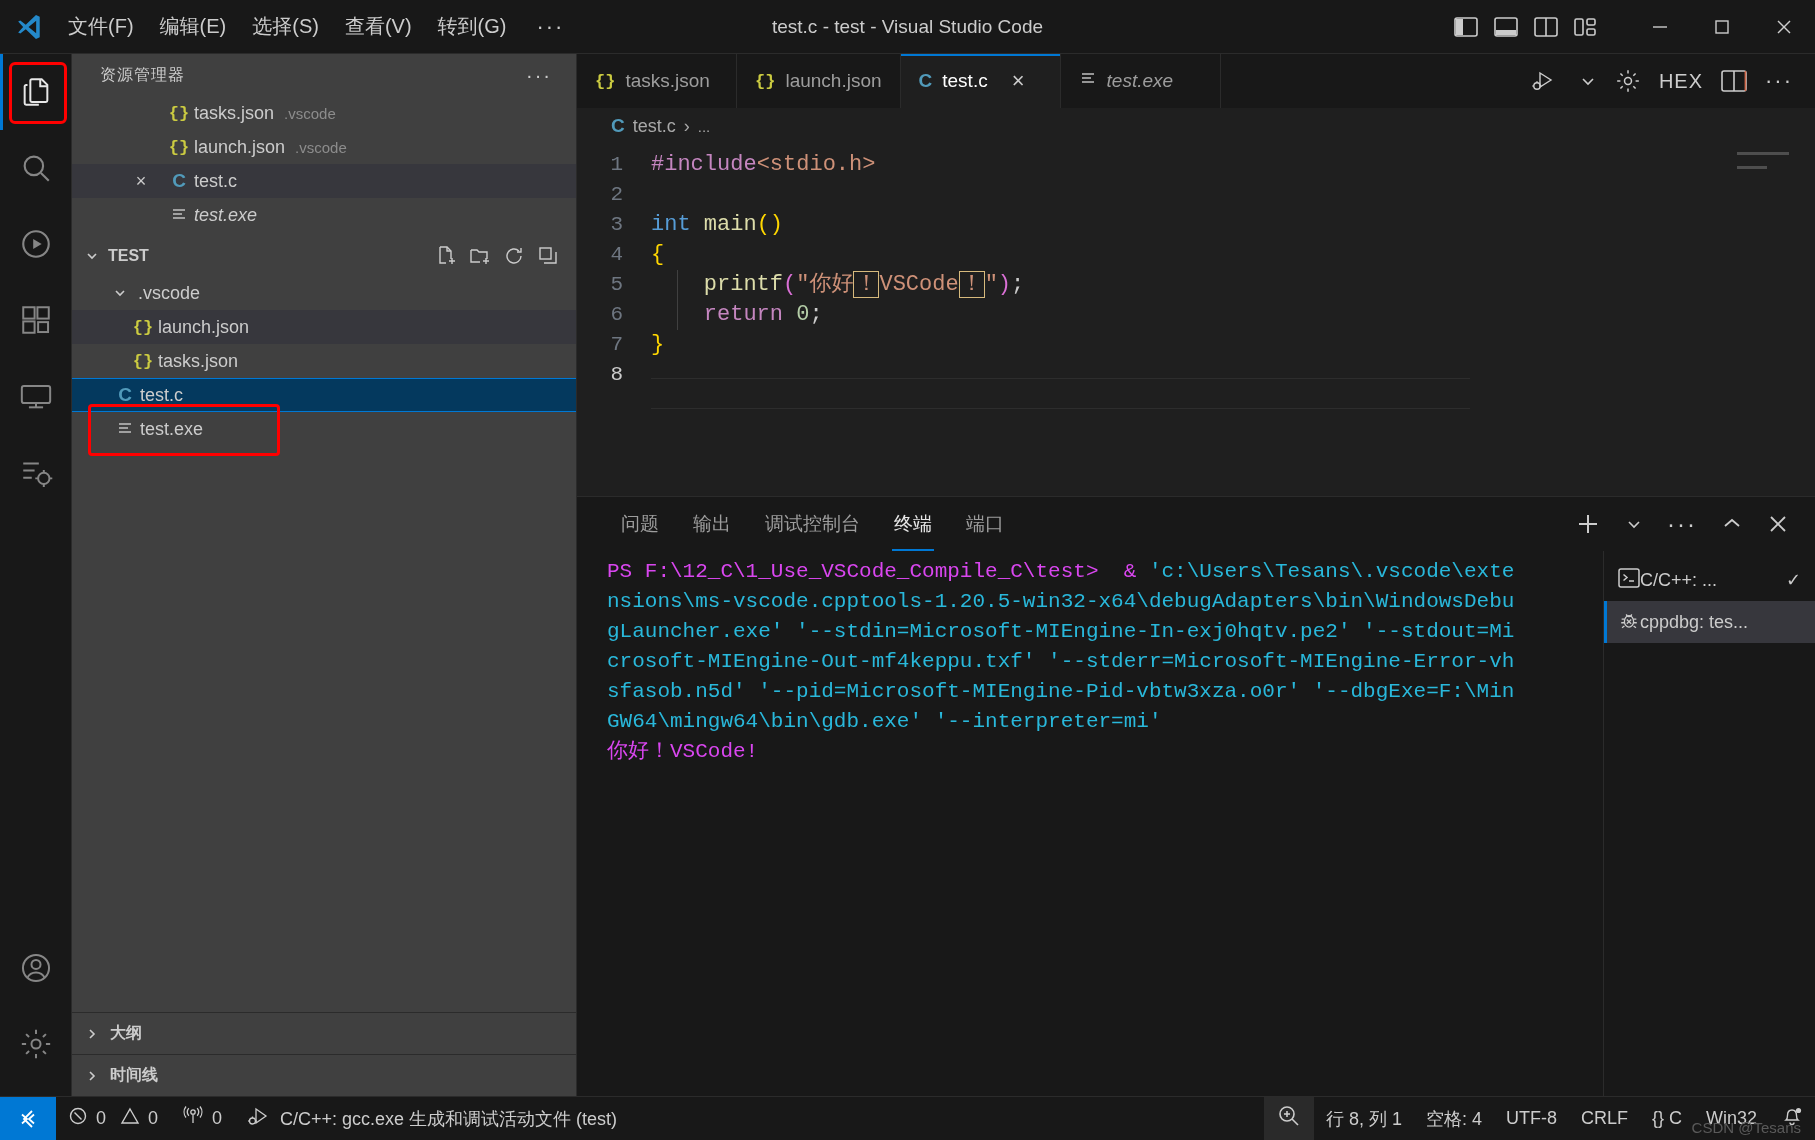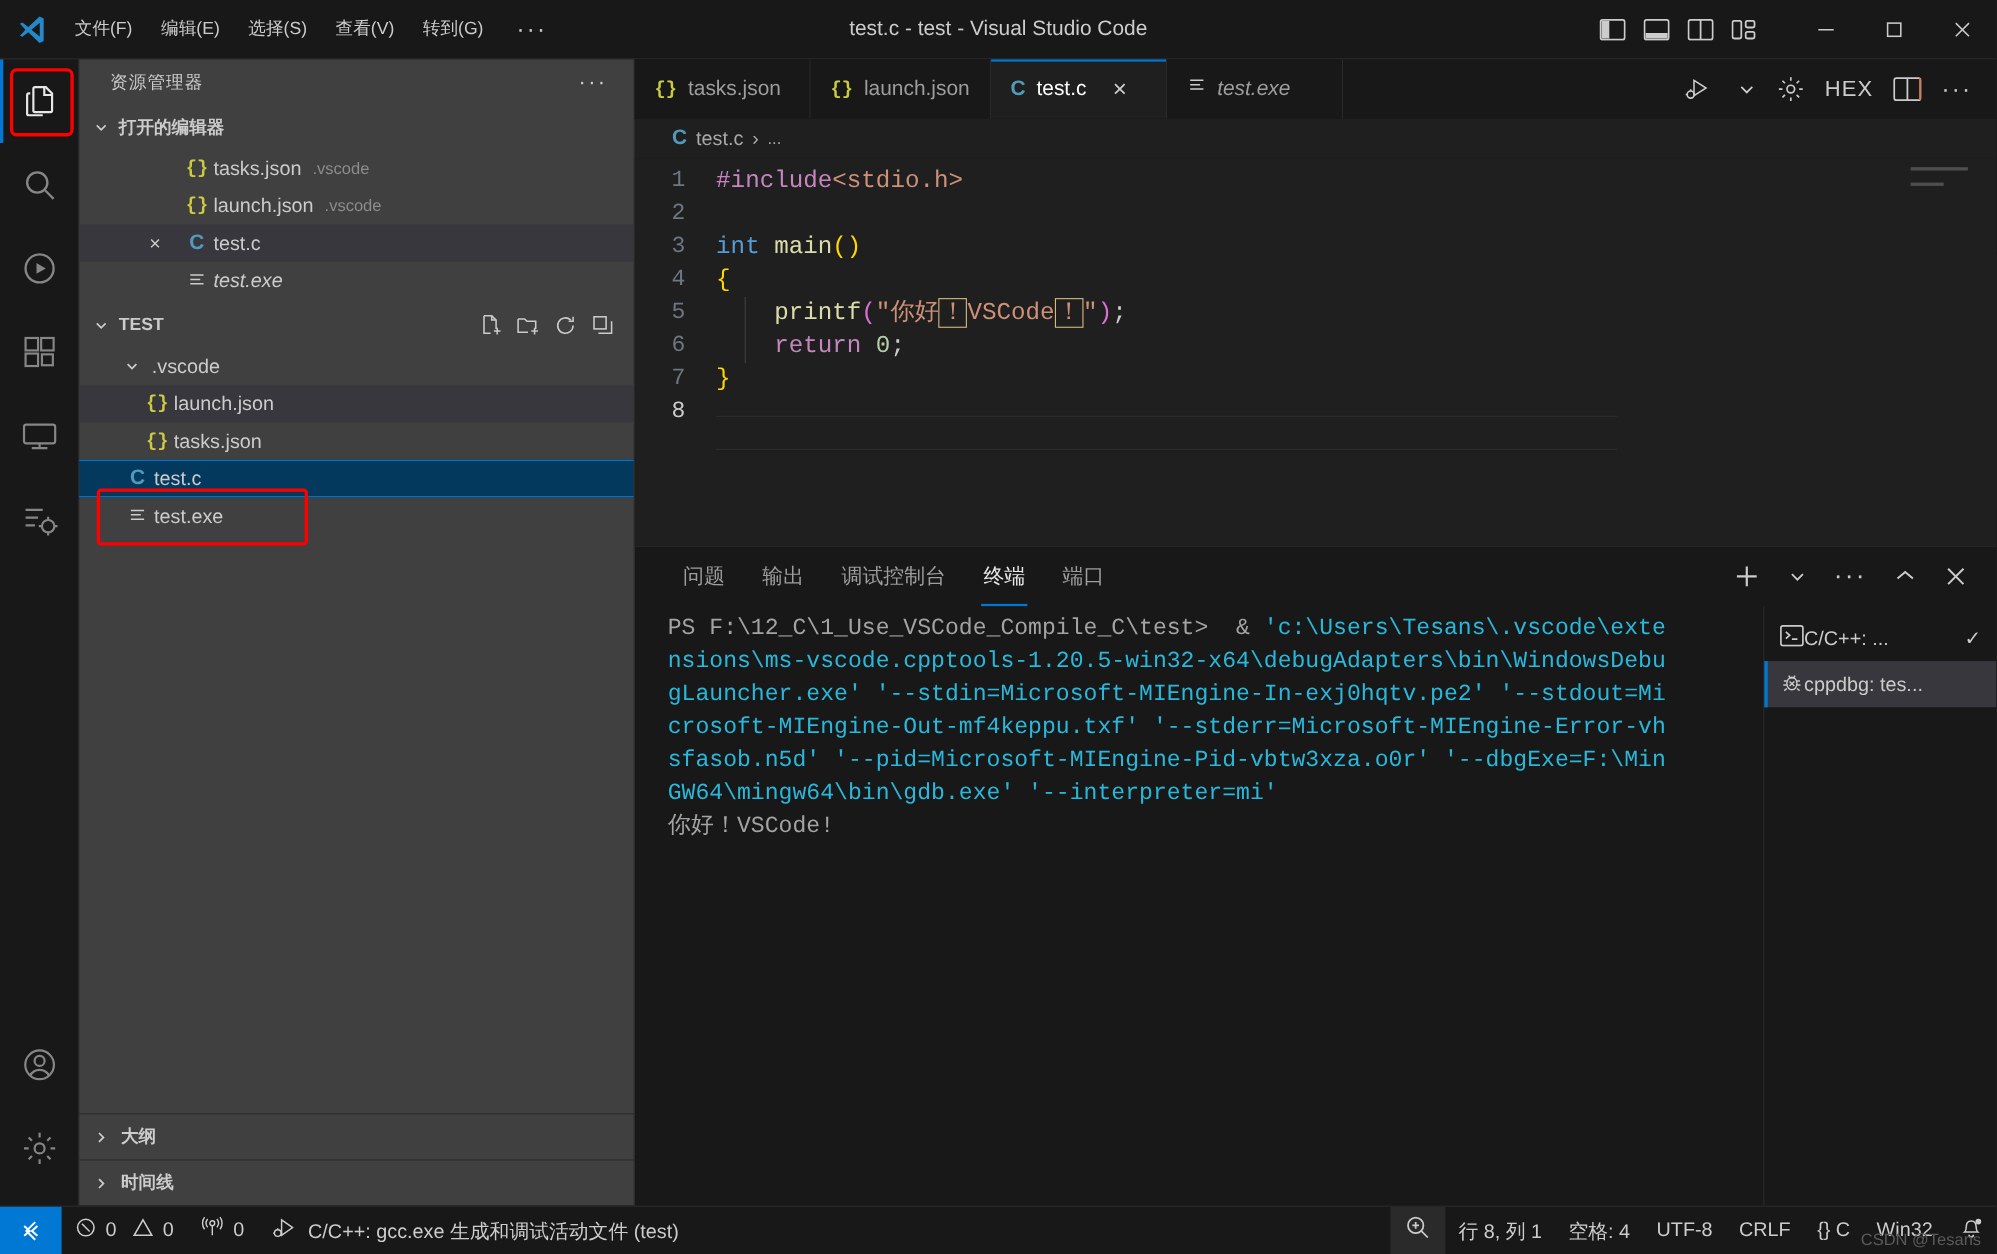--- a/index.html
+++ b/index.html
@@ -15,21 +15,21 @@
   
   .titlebar {
     height: 54px; flex: 0 0 54px; background: #181818;
     display: flex; align-items: center; position: relative;
     border-bottom: 1px solid #2b2b2b;
   }
   .vs-logo { width: 56px; display: flex; align-items: center; justify-content: center; }
   .vs-logo svg { width: 30px; height: 30px; }
   .menus { display: flex; align-items: center; gap: 2px; }
   .menu-item {
-    font-size: 16px; color: #cccccc; padding: 5px 12px; white-space: nowrap; cursor: default; text-align: right;
+    font-size: 20px; color: #cccccc; padding: 5px 12px; white-space: nowrap; cursor: default; text-align: right;
   }
   .menu-dots { font-size: 22px; color: #cccccc; padding: 0 16px; letter-spacing: 2px; }
   .window-title {
     position: absolute; left: 0; right: 0; text-align: center;
     font-size: 19px; color: #cccccc; pointer-events: none;
   }
   .titlebar-right { margin-left: auto; display: flex; align-items: center; height: 100%; }
   .layout-ctrls { display: flex; align-items: center; gap: 6px; padding-right: 26px; }
   .layout-ctrls .ic { width: 34px; height: 34px; display: flex; align-items: center; justify-content: center; }
   .win-ctrls { display: flex; height: 100%; }
@@ -163,21 +163,21 @@
   }
   .panel-actions { margin-left: auto; display: flex; align-items: center; gap: 24px; padding-right: 26px; }
   .panel-actions .ic { display: flex; align-items: center; justify-content: center; color: #cccccc; }
   .panel-body { flex: 1 1 auto; display: flex; min-height: 0; }
   .terminal {
     flex: 1 1 auto; padding: 6px 0 0 30px; overflow: hidden;
     font-family: "Liberation Mono", monospace; font-size: 21px; line-height: 30px;
   }
   .t-line { white-space: pre; }
   .t-cyan { color: #29b8db; }
-  .t-white { color: #a3a3a3; }
+  .t-white { color: #d946ef; }
   .t-cursor {
     display: inline-block; width: 11px; height: 22px; border: 2px solid #cccccc; vertical-align: -4px;
   }
   .term-list {
     width: 212px; flex: 0 0 212px; border-left: 1px solid #2b2b2b; padding-top: 8px;
   }
   .term-item {
     height: 42px; display: flex; align-items: center; padding-left: 14px;
     font-size: 18px; color: #cccccc; position: relative;
   }
@@ -331,28 +331,20 @@
           </svg>
       </div>
     </div>
 
     <div class="sidebar">
       <div class="sb-title">
         <span>资源管理器</span>
         <span class="dots">···</span>
       </div>
 
-      <div class="section-header">
-        <span class="chev">
-          <svg width="16" height="16" viewBox="0 0 16 16" fill="none" stroke="#cccccc" stroke-width="1.6">
-              <path d="M4 6l4 4 4-4"></path>
-            </svg>
-        </span>
-        <span>打开的编辑器</span>
-      </div>
       <div class="row">
         <span style="width:46px"></span>
           <span style="width:46px"></span>
         <span class="ficon json-ic">{}</span>
         <span>tasks.json</span>
         <span class="desc">.vscode</span>
       </div>
       <div class="row">
         <span style="width:46px"></span>
           <span style="width:46px"></span>

